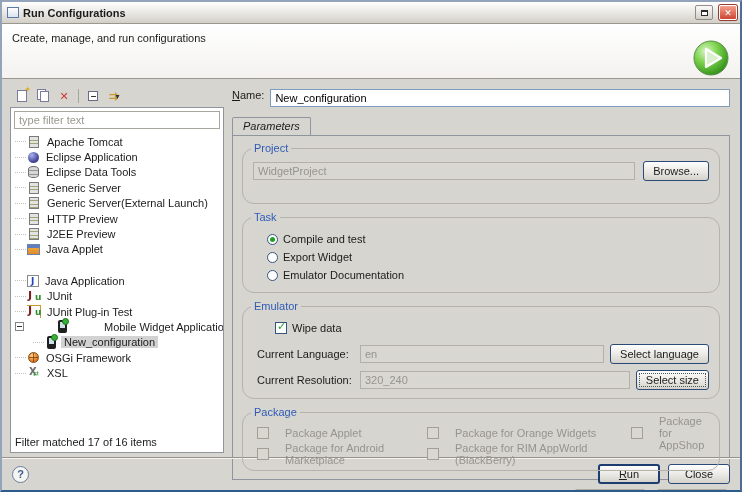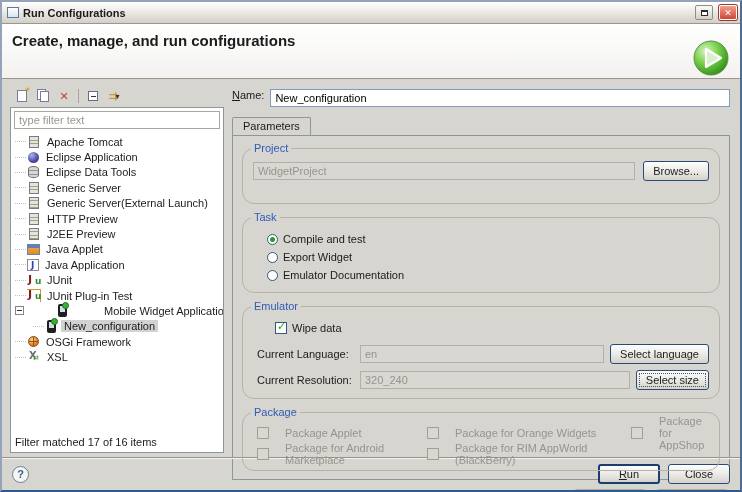--- a/index.html
+++ b/index.html
@@ -27,21 +27,21 @@
     border:1px solid #5a7ba6;}
   .titlebar .title{font-weight:bold;flex:1;white-space:nowrap;}
   .tb-btn{width:18px;height:15px;flex:none;border-radius:2px;display:flex;align-items:center;justify-content:center;cursor:default;}
   .tb-btn.restore{background:linear-gradient(#fbfbf9,#d4d1c9);border:1px solid #8f8d86;}
   .restore-glyph{width:7px;height:6px;border:1px solid #2b2b2b;border-top-width:2px;background:#fff;}
   .tb-btn.close{background:linear-gradient(#f3a08d,#cc4633);border:1px solid #fff;
     box-shadow:0 0 0 1px #9a3b2e;color:#fff;font-weight:bold;font-size:9px;margin-left:2px;}
   
   .banner{height:55px;flex:none;position:relative;background:linear-gradient(#ffffff,#f3f2ef);
     border-bottom:1px solid #9a978f;padding:8px 10px;}
-  .banner-title{font-weight:bold;font-size:15px;}
+  .banner-title{font-weight:normal;font-size:11px;}
   .run-badge{position:absolute;right:10px;bottom:1px;}
   
   .body{flex:1;display:flex;padding:6px 8px 4px 8px;gap:6px;min-height:0;}
   .left{width:214px;flex:none;display:flex;flex-direction:column;min-height:0;}
   .toolbar{height:22px;flex:none;display:flex;align-items:center;gap:1px;padding:1px 2px;}
   .tbtn{width:20px;height:18px;display:flex;align-items:center;justify-content:center;position:relative;}
   .tsep{width:1px;height:14px;background:#a8a5a0;margin:0 3px;}
   .ic-new{width:10px;height:12px;background:#fff;border:1px solid #7a7a9a;position:relative;}
   .ic-new::after{content:"✦";color:#e2a91c;font-size:8px;position:absolute;top:-6px;right:-5px;}
   .ic-copy{width:9px;height:11px;background:#fff;border:1px solid #7a7a9a;position:relative;margin-left:3px;box-shadow:-3px -2px 0 -1px #fff,-3px -2px 0 0 #7a7a9a;}
@@ -87,21 +87,21 @@
   .ti[data-icon="osgi"]::before{content:"";position:absolute;left:0;top:4px;width:9px;height:1px;background:rgba(120,60,10,.75);}
   .ti[data-icon="osgi"]::after{content:"";position:absolute;left:4px;top:0;width:1px;height:9px;background:rgba(120,60,10,.75);}
   .ti[data-icon="xsl"]::before{content:"X";position:absolute;left:2px;top:-1px;color:#6e6e6e;font:bold 10px "DejaVu Sans",sans-serif;}
   .ti[data-icon="xsl"]::after{content:"⇄";position:absolute;left:6px;top:3px;color:#3a9d3a;font-size:7px;}
   .status{flex:none;padding:3px 4px 4px;color:#1b1b1b;}
   
   .right{flex:1;display:flex;flex-direction:column;min-width:0;padding-top:2px;}
   .name-row{flex:none;display:flex;align-items:flex-start;gap:6px;margin:2px 2px 9px 2px;}
   .name-row input{flex:1;height:18px;border:1px solid var(--field-border);padding:1px 4px;
     font:11px "Liberation Sans","DejaVu Sans",sans-serif;}
-  .tabstrip{flex:none;padding-left:2px;height:19px;}
+  .tabstrip{flex:none;padding-left:2px;height:19px;font-style:italic;}
   .tab{display:inline-block;padding:2px 10px 3px;border:1px solid var(--panel-border);border-bottom:none;
     border-radius:2px 2px 0 0;background:var(--dlg-bg);position:relative;top:1px;z-index:2;}
   .tabcontent{flex:none;border:1px solid var(--panel-border);padding:12px 9px 4px;margin:0 2px 0 2px;background:var(--dlg-bg);}
   .group{position:relative;border:1px solid #b5b2aa;border-radius:12px;margin-bottom:13px;padding:12px 10px 8px;}
   .gtitle{position:absolute;top:-7px;left:8px;background:var(--dlg-bg);padding:0 3px;color:var(--group-title);}
   .g-project{padding-bottom:22px;}
   .row{display:flex;align-items:center;gap:8px;}
   input.dis{flex:1;height:18px;border:1px solid var(--dis-border);background:#d9d7d1;
     color:var(--dis-text);padding:1px 4px;font:11px "Liberation Sans","DejaVu Sans",sans-serif;}
   .btn{height:20px;min-width:58px;padding:1px 9px;border:1px solid var(--btn-border);border-radius:3px;
@@ -222,21 +222,21 @@
             <div class="trow" style="padding-left: 2px;">
               <span class="exspace"></span>
               <span class="ti" data-icon="server"></span>
               <span class="tlabel">J2EE Preview</span>
             </div>
             <div class="trow" style="padding-left: 2px;">
               <span class="exspace"></span>
               <span class="ti" data-icon="applet"></span>
               <span class="tlabel">Java Applet</span>
             </div>
-            <div class="trow" style="padding-left: 2px;">
+            <div class="trow" style="padding-left: 2px; margin-top: 16px;">
               <span class="exspace"></span>
               <span class="ti" data-icon="java"></span>
               <span class="tlabel">Java Application</span>
             </div>
             <div class="trow" style="padding-left: 2px;">
               <span class="exspace"></span>
               <span class="ti" data-icon="junit"></span>
               <span class="tlabel">JUnit</span>
             </div>
             <div class="trow" style="padding-left: 2px;">

